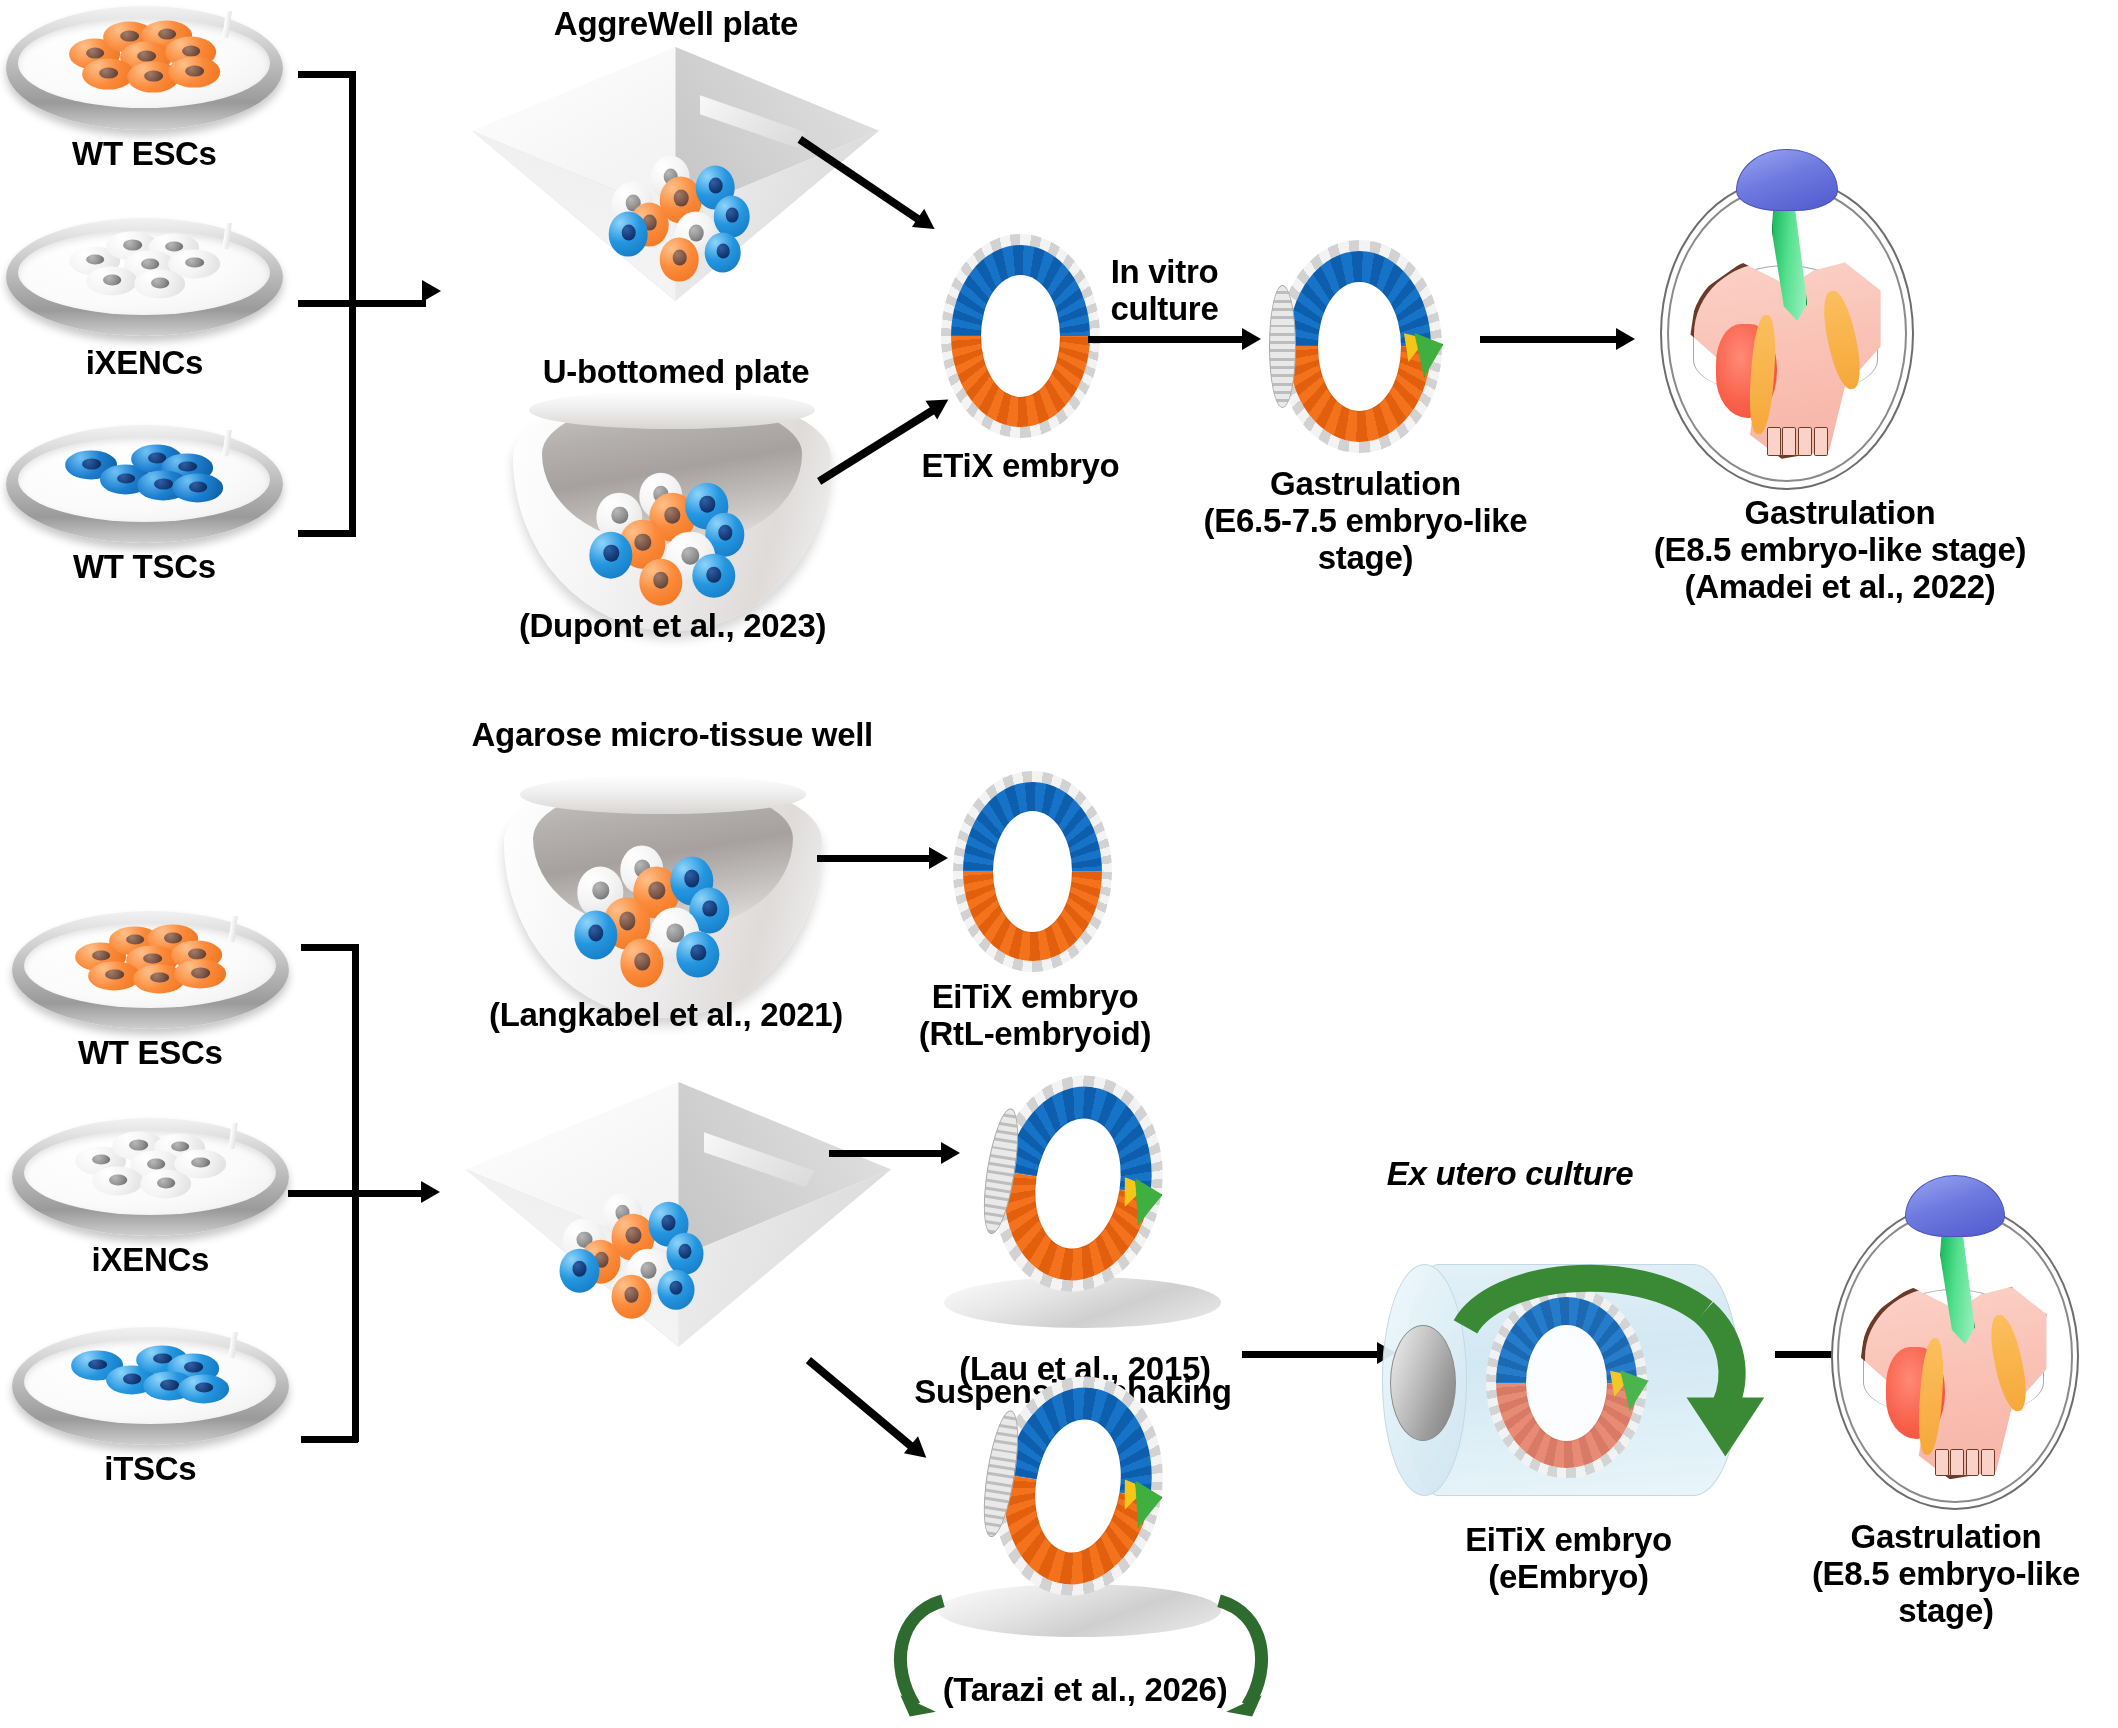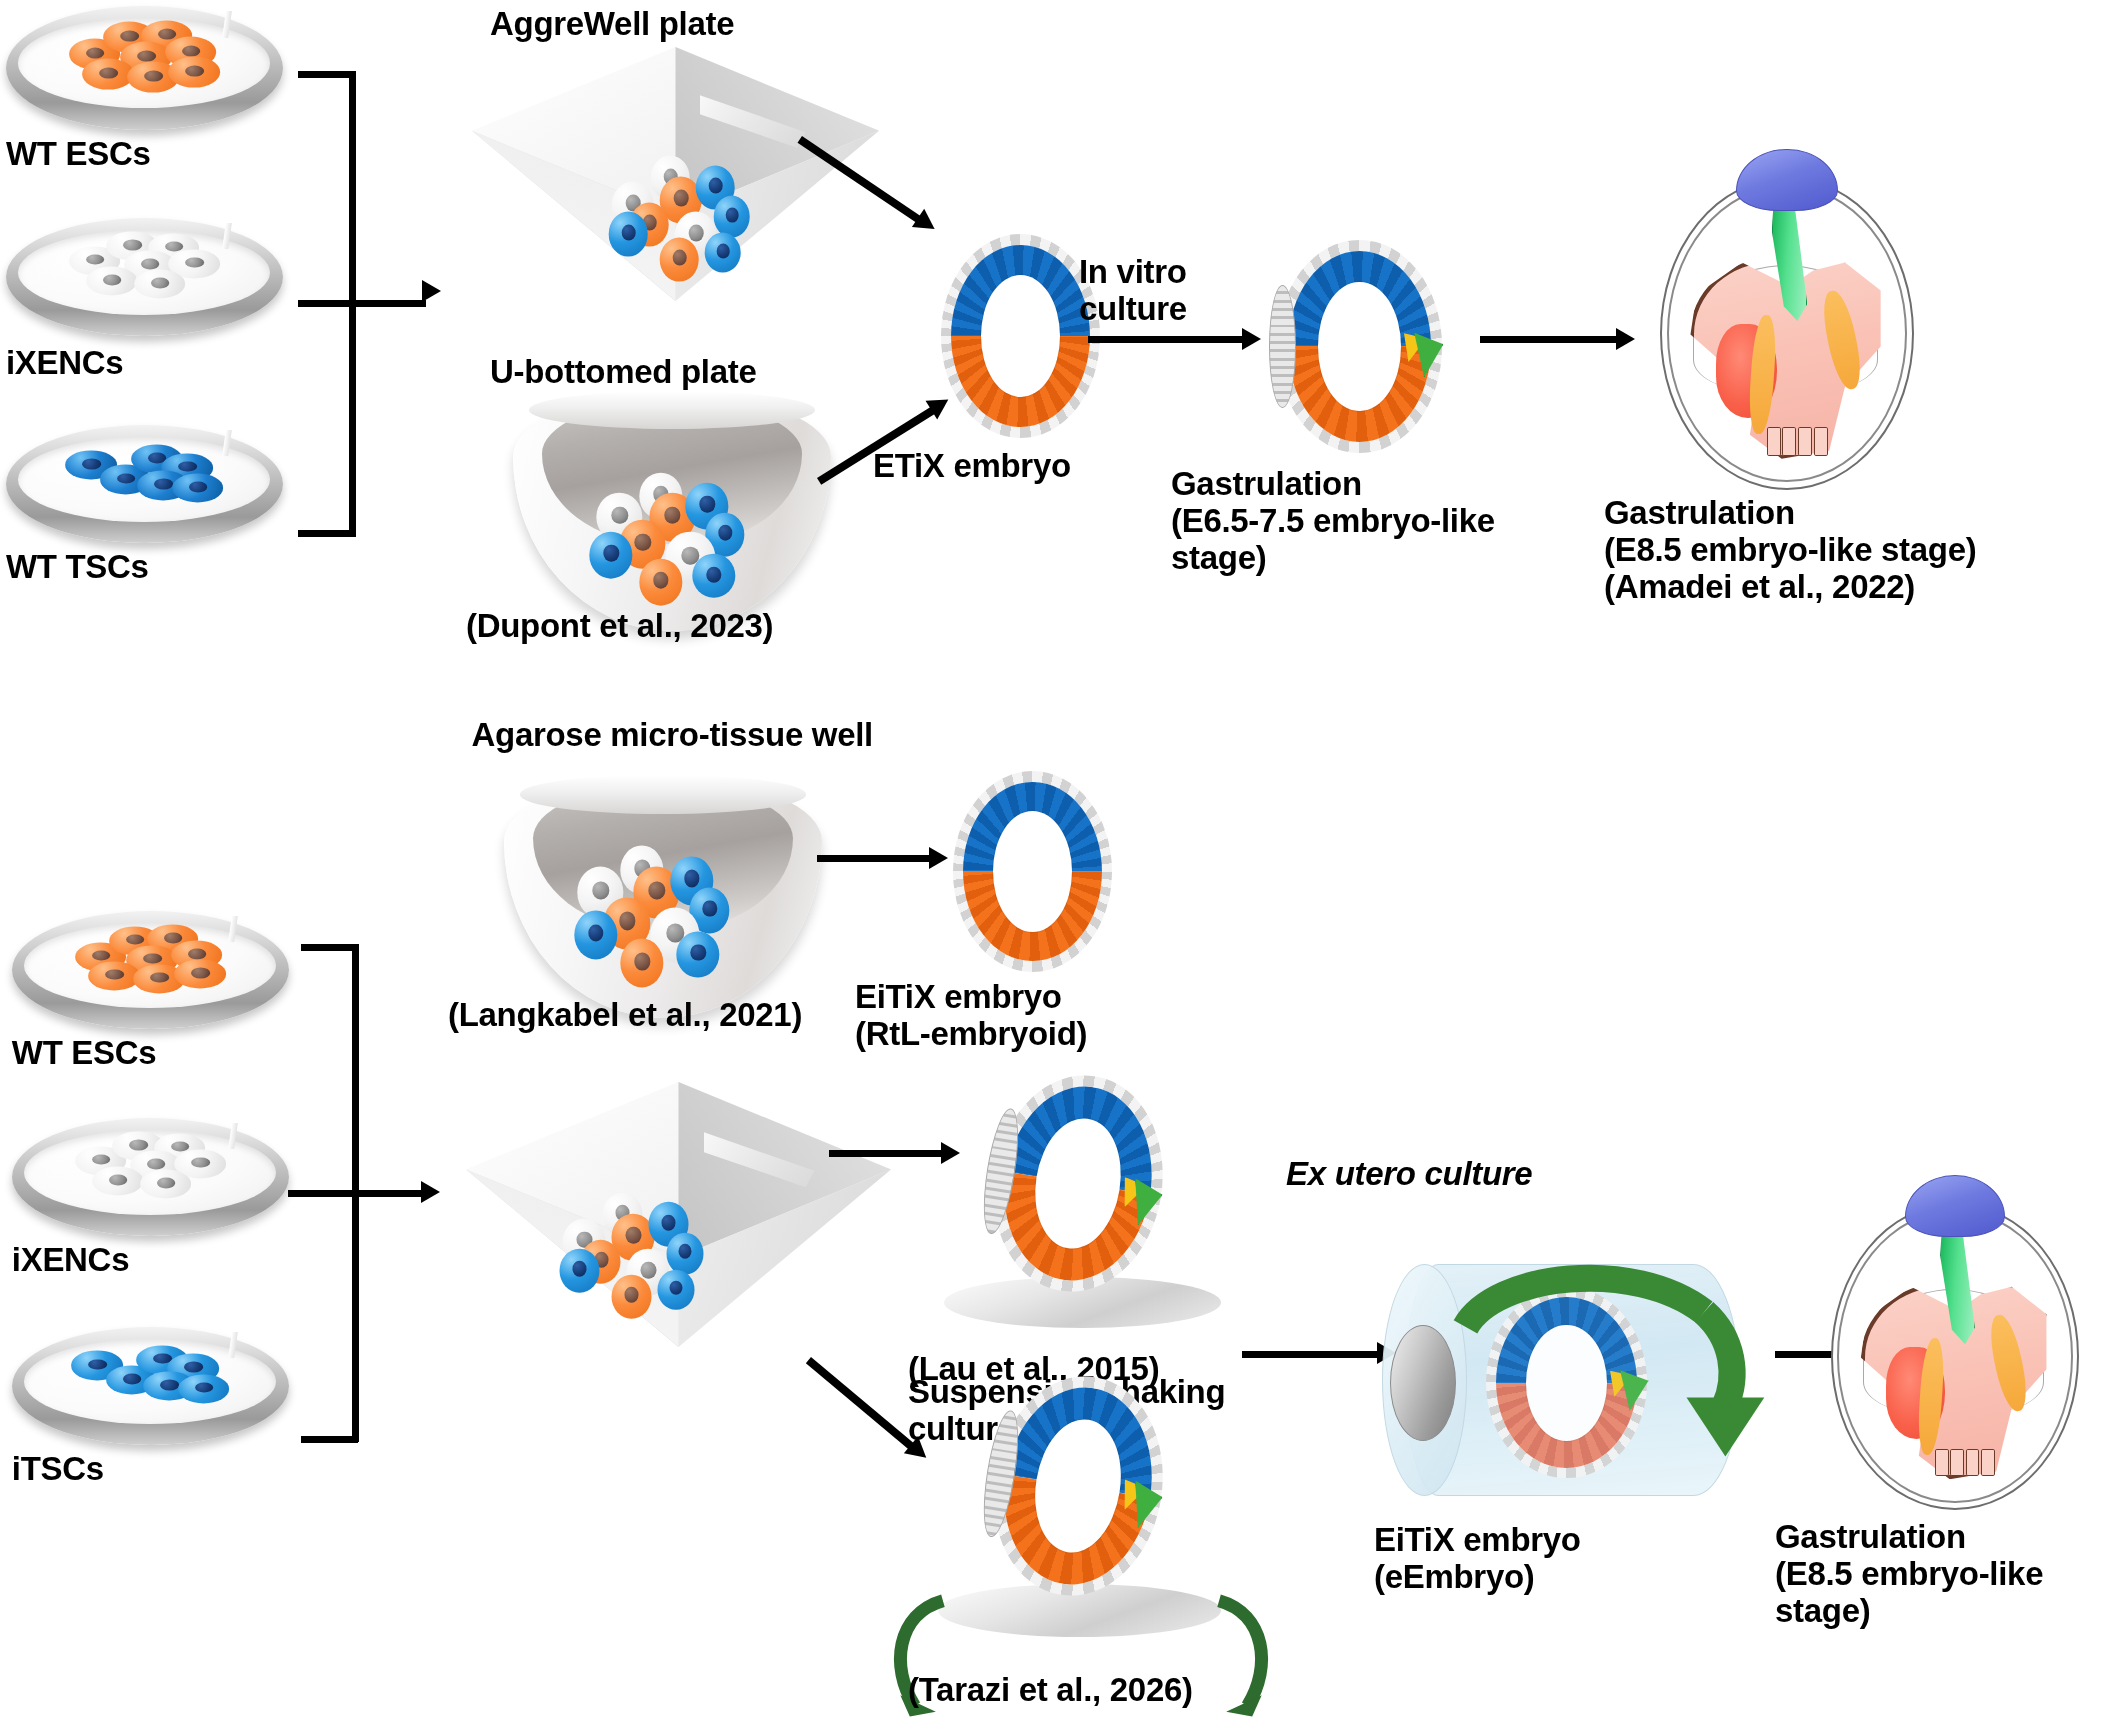--- a/index.html
+++ b/index.html
@@ -12,21 +12,21 @@
     width:2119px;
     height:1728px;
     background:#fff;
     overflow:hidden;
   }
   .abs{position:absolute;}
   .lbl{
     position:absolute;
     font-weight:bold;
     color:#000;
-    text-align:left;
+    text-align:center;
     line-height:1.12;
     white-space:pre-line;
     letter-spacing:-0.3px;
   }
   .lbl.ital{font-style:italic;}
 
   
   .dish{position:absolute;}
   .dish .rim{
     position:absolute;left:0;top:0;width:100%;height:100%;

